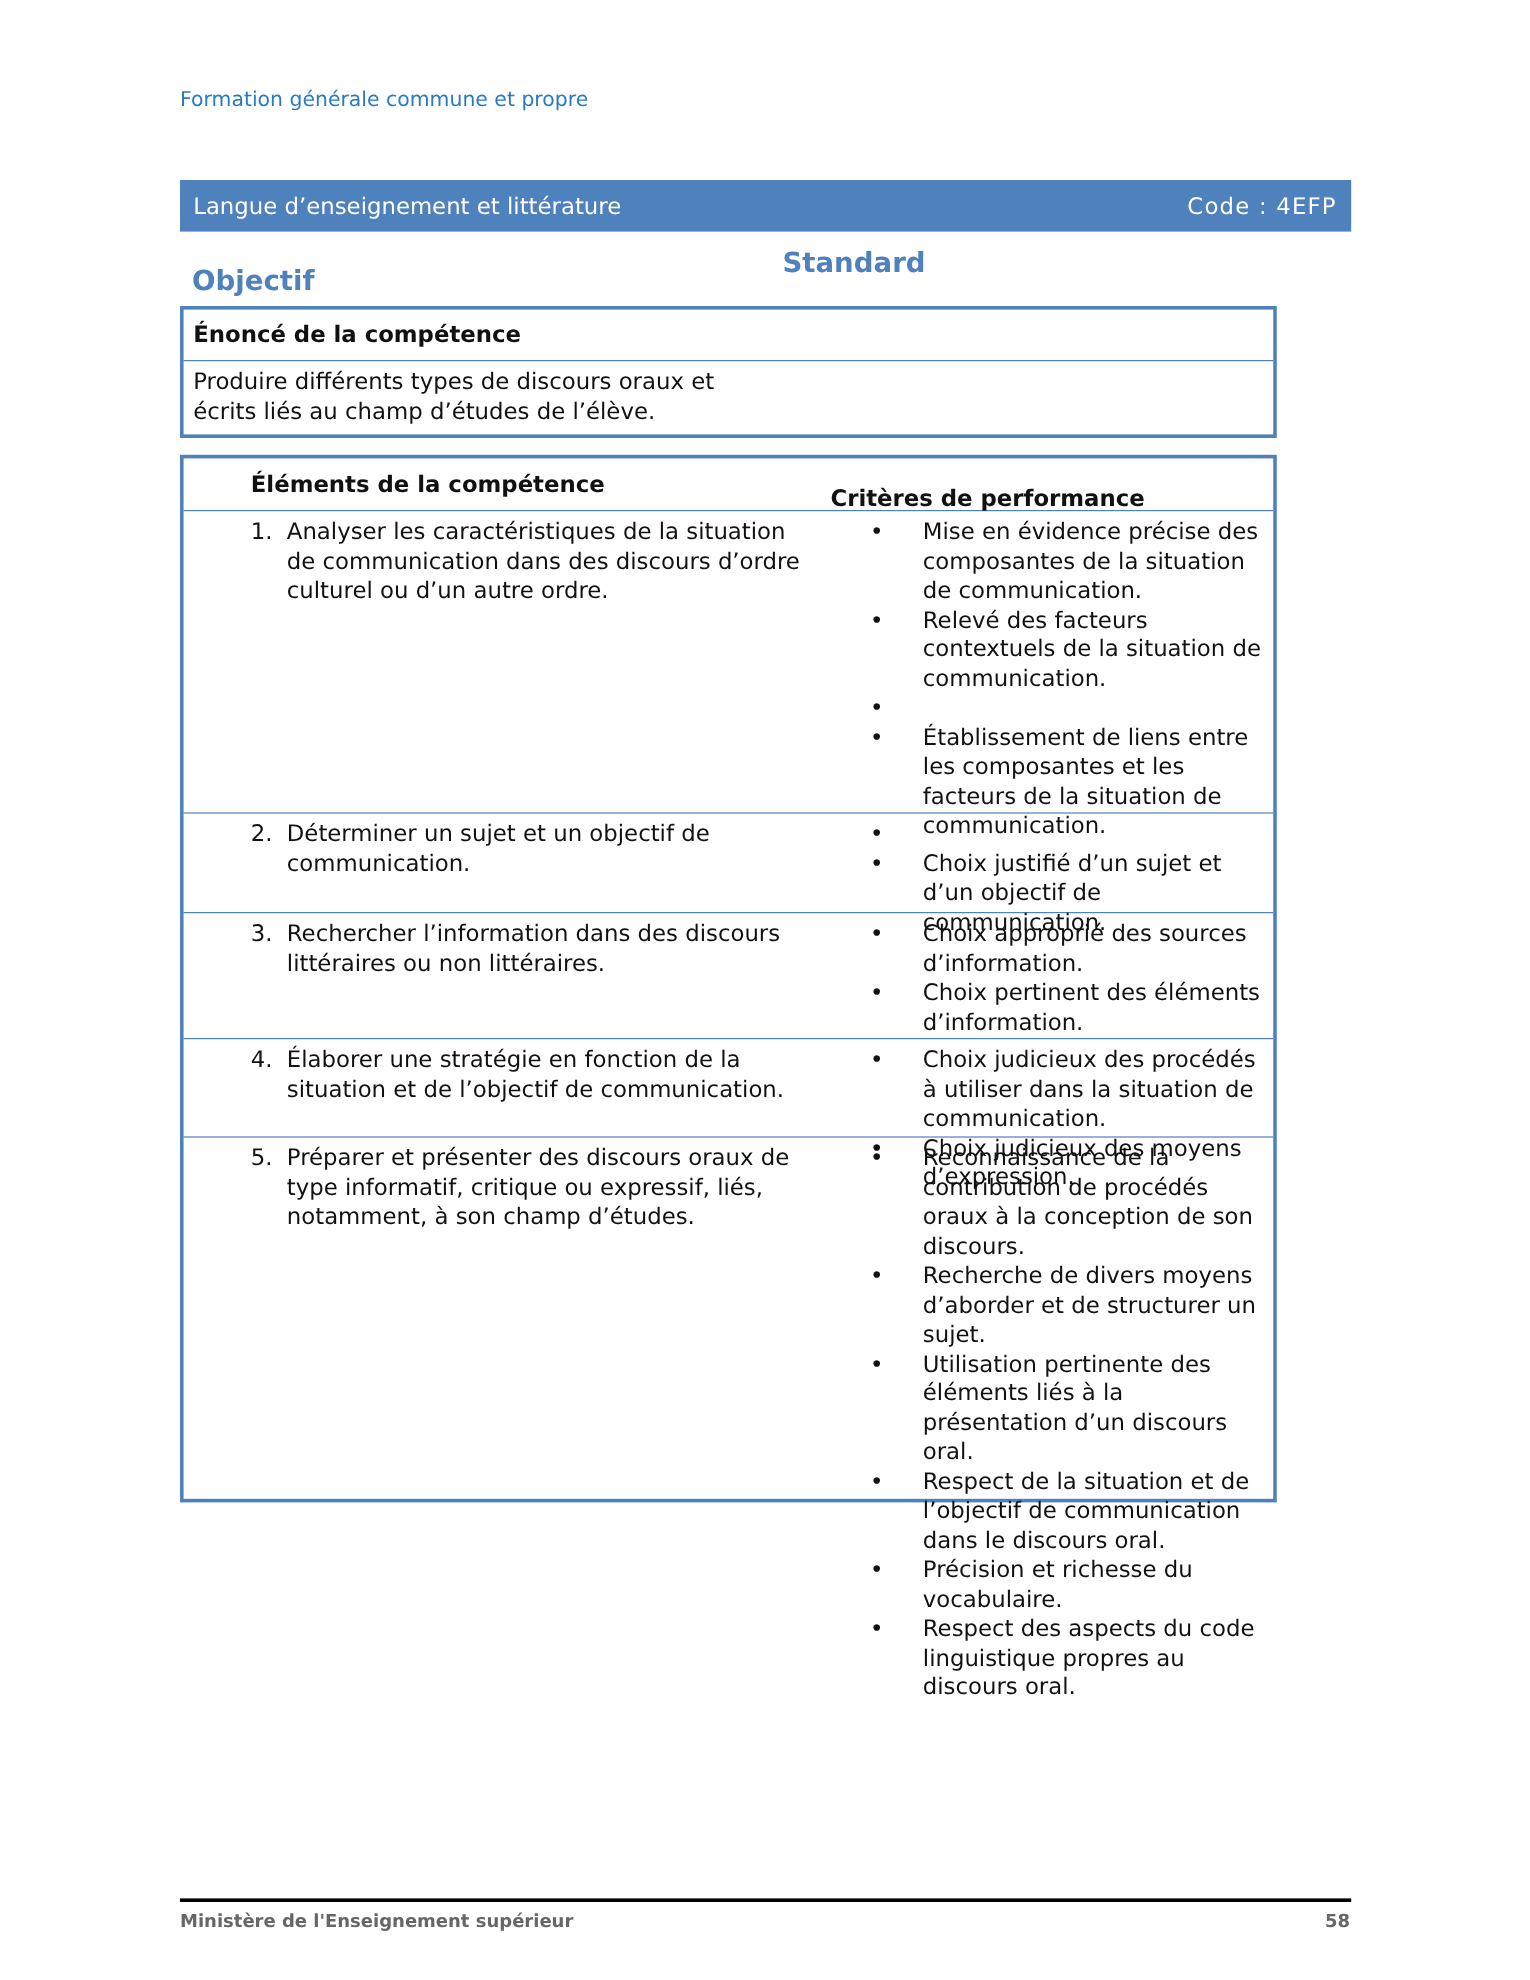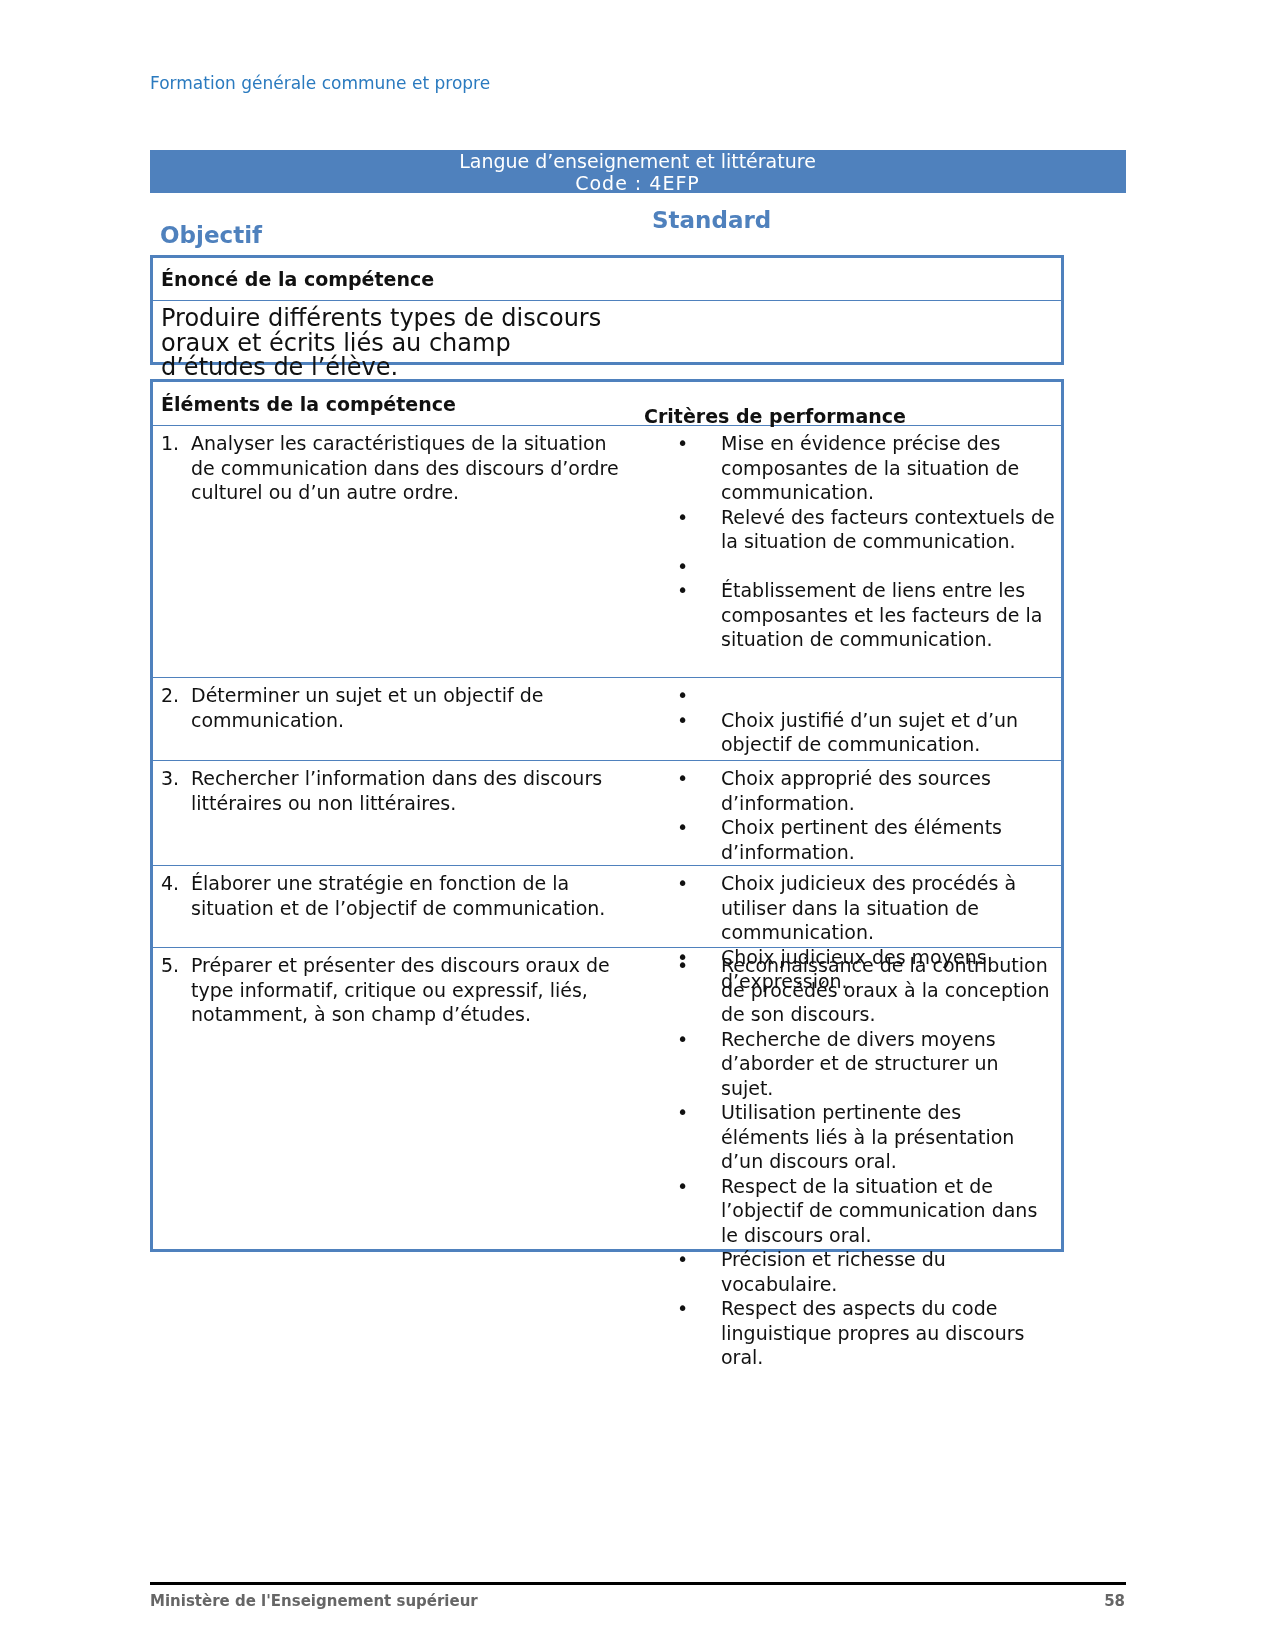--- a/index.html
+++ b/index.html
@@ -1,28 +1,28 @@
 <!DOCTYPE html>
 <html><head>
 <meta charset="utf-8">
 <style>
   html, body { margin:0; padding:0; background:#ffffff; }
   body { width:1275px; height:1650px; position:relative; font-family:"DejaVu Sans", sans-serif; color:#111; overflow:hidden; }
   .running-head { position:absolute; left:150px; top:73px; font-size:17px; color:#2a7abf;text-align:center; }
-  .banner { position:absolute; left:150px; top:150px; width:976px; height:43px; background:#4f81bd; color:#fff; font-size:19px; display:flex; align-items:center; justify-content:space-between; box-sizing:border-box; padding:0 12px 0 11px;flex-direction:column; }
+  .banner { position:absolute; left:150px; top:150px; width:976px; height:43px; background:#4f81bd; color:#fff; font-size:19px; display:flex; align-items:center; justify-content:space-between; box-sizing:border-box; padding:0 12px 0 11px; }
   .banner .code { letter-spacing:1px; }
   .subhead { position:absolute; top:207px; font-size:23px; font-weight:bold; color:#4f81bd; }
   .sub-obj { left:160px;margin-top:15px; }
   .sub-std { left:652px; }
   .box { position:absolute; left:150px; width:914px; box-sizing:border-box; border:3px solid #4f81bd; }
   .enonce { top:255px; height:110px; }
   .enonce .hd { height:42px; border-bottom:1px solid #4f81bd; font-weight:bold; font-size:19px; display:flex; align-items:center; padding-left:8px; }
-  .enonce .bd { padding:5px 8px; font-size:24px; line-height:24.5px; width:460px; }
+  .enonce .bd { padding:5px 8px; font-size:19px; line-height:24.5px; width:460px; }
   .grid { top:379px; }
-  .row { display:flex; border-bottom:1px solid #4f81bd; box-sizing:border-box; }
+  .row { display:flex; border-bottom:1px solid #4f81bd; box-sizing:border-box;padding-left:48px; }
   .row:last-child { border-bottom:none; }
   .row.head { height:44px; align-items:center; font-weight:bold; font-size:19px; }
   .c1 { width:482px; box-sizing:border-box; padding-left:8px; }
   .c2 { flex:1; box-sizing:border-box; padding-left:8px; }
   .row.head .c2 { padding-left:9px;margin-top:25px; }
   .row.body { font-size:19px; line-height:24.5px; padding-top:5px; }
   .elem { display:flex; }
   .elem .num { width:30px; flex:none; }
   .elem .txt { width:430px; }
   ul.crit { list-style:none; margin:0; padding:0 0 3px 0; }

